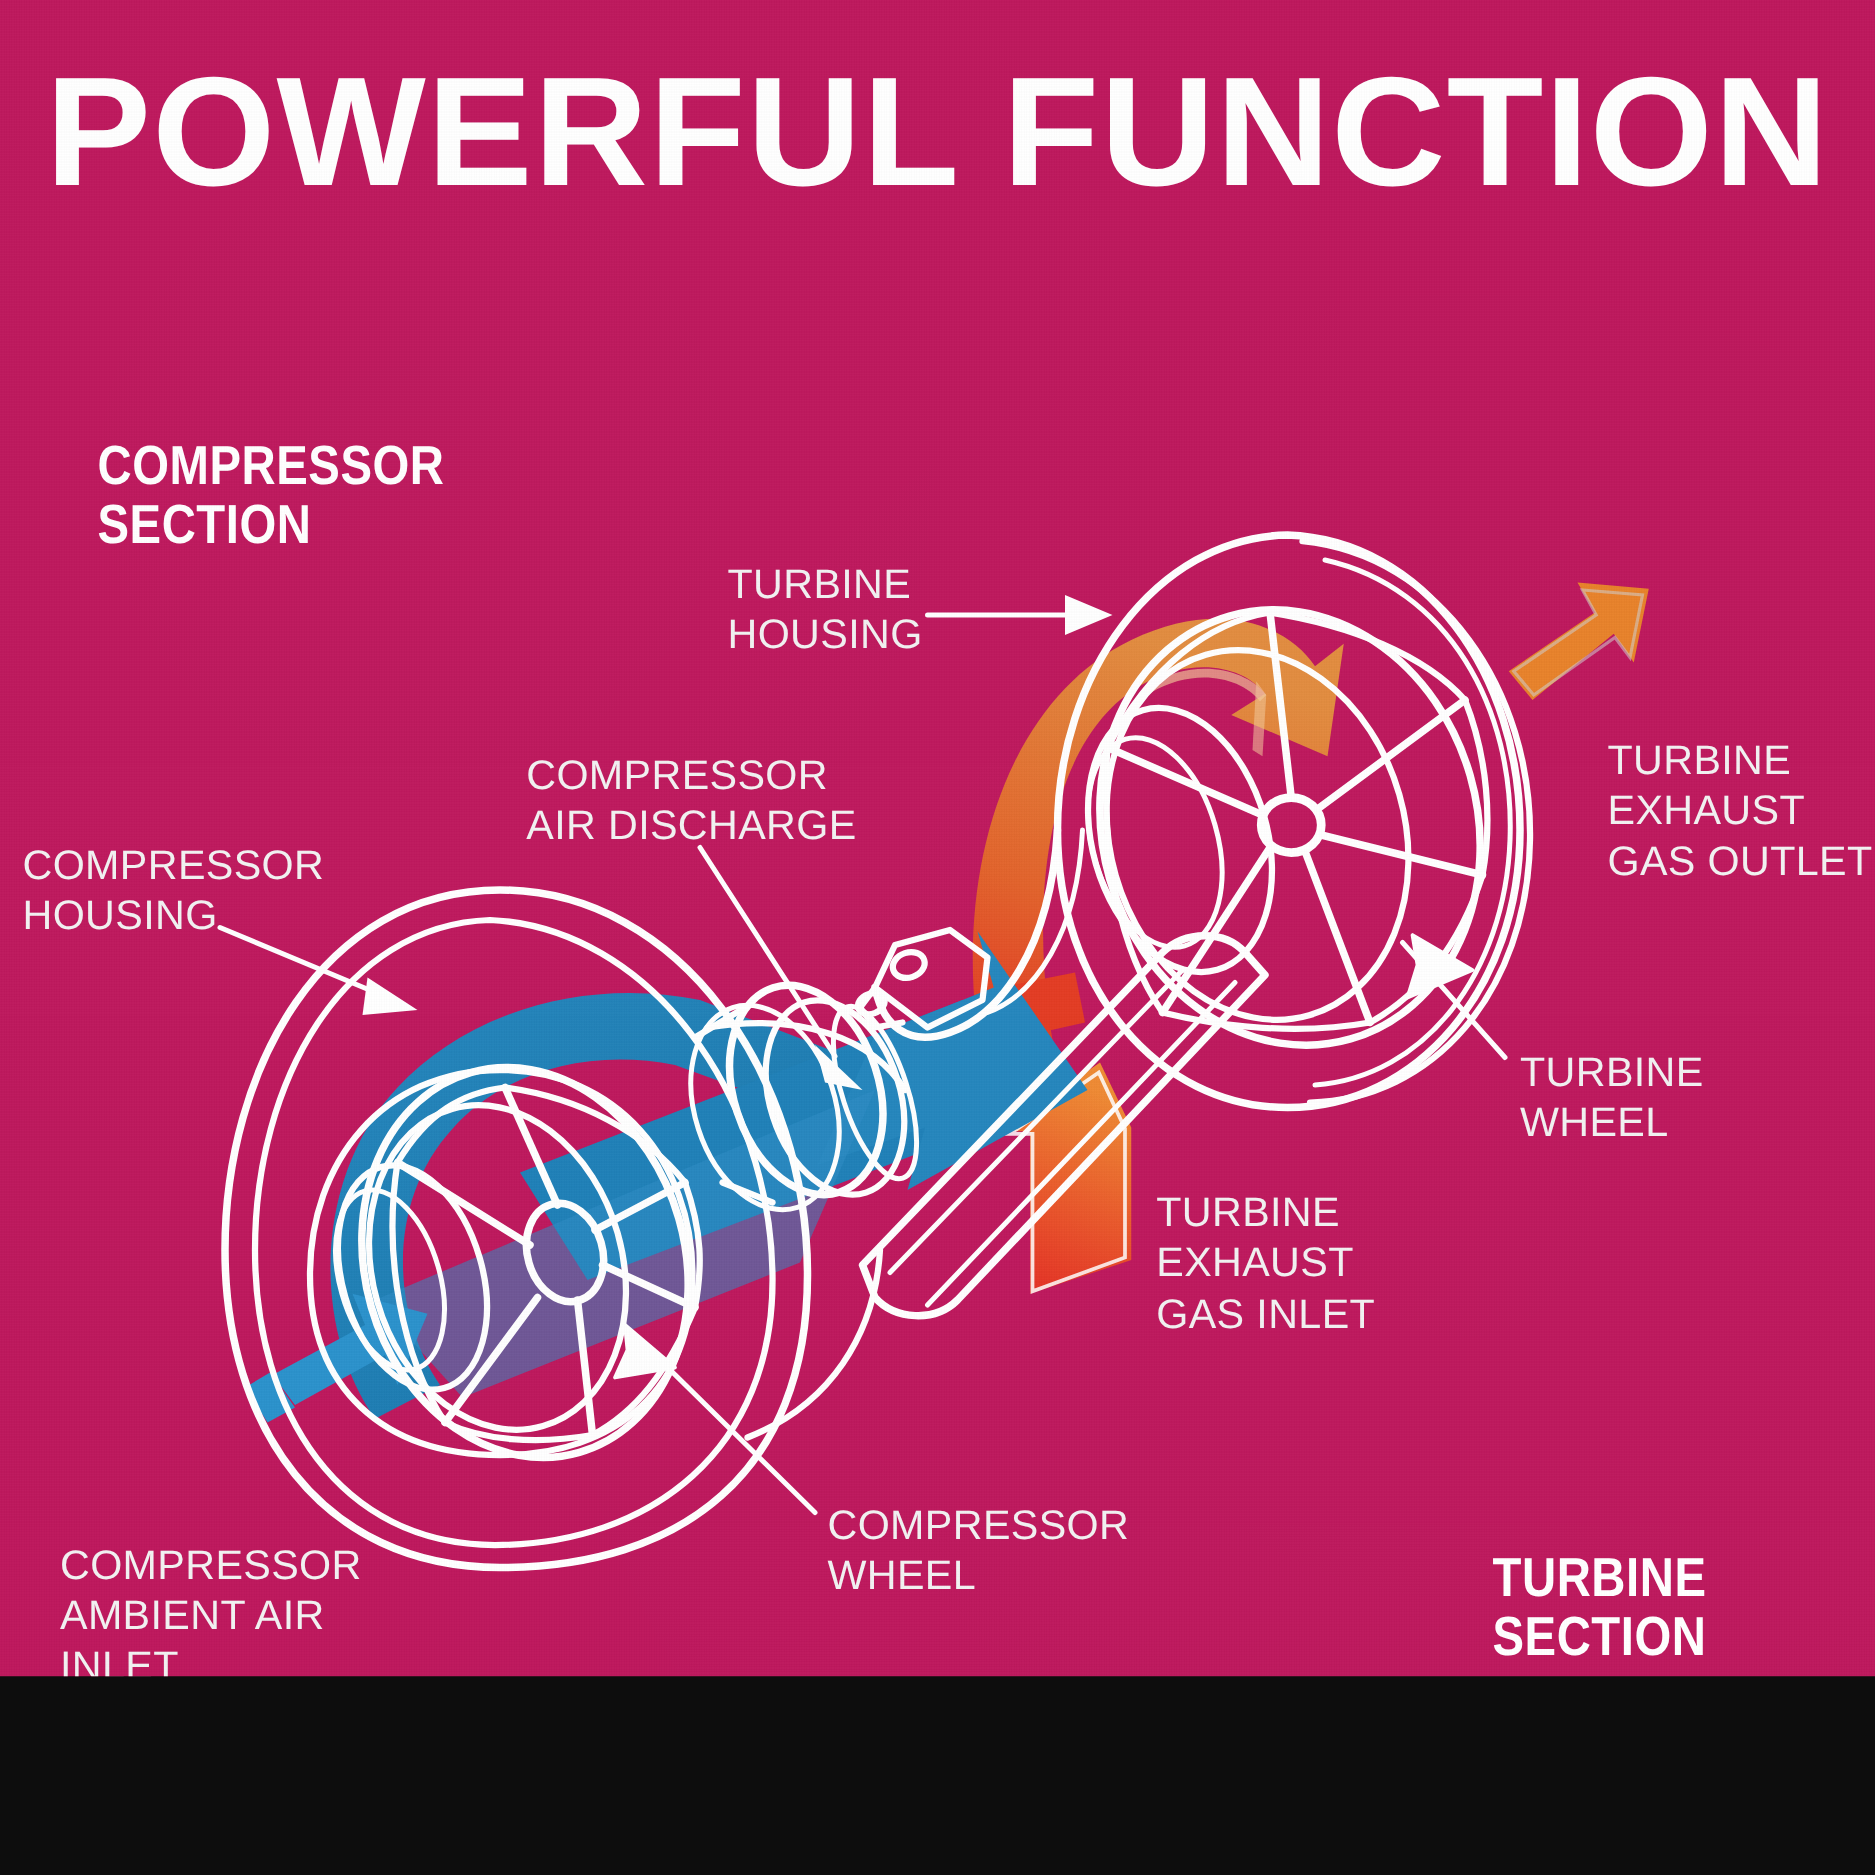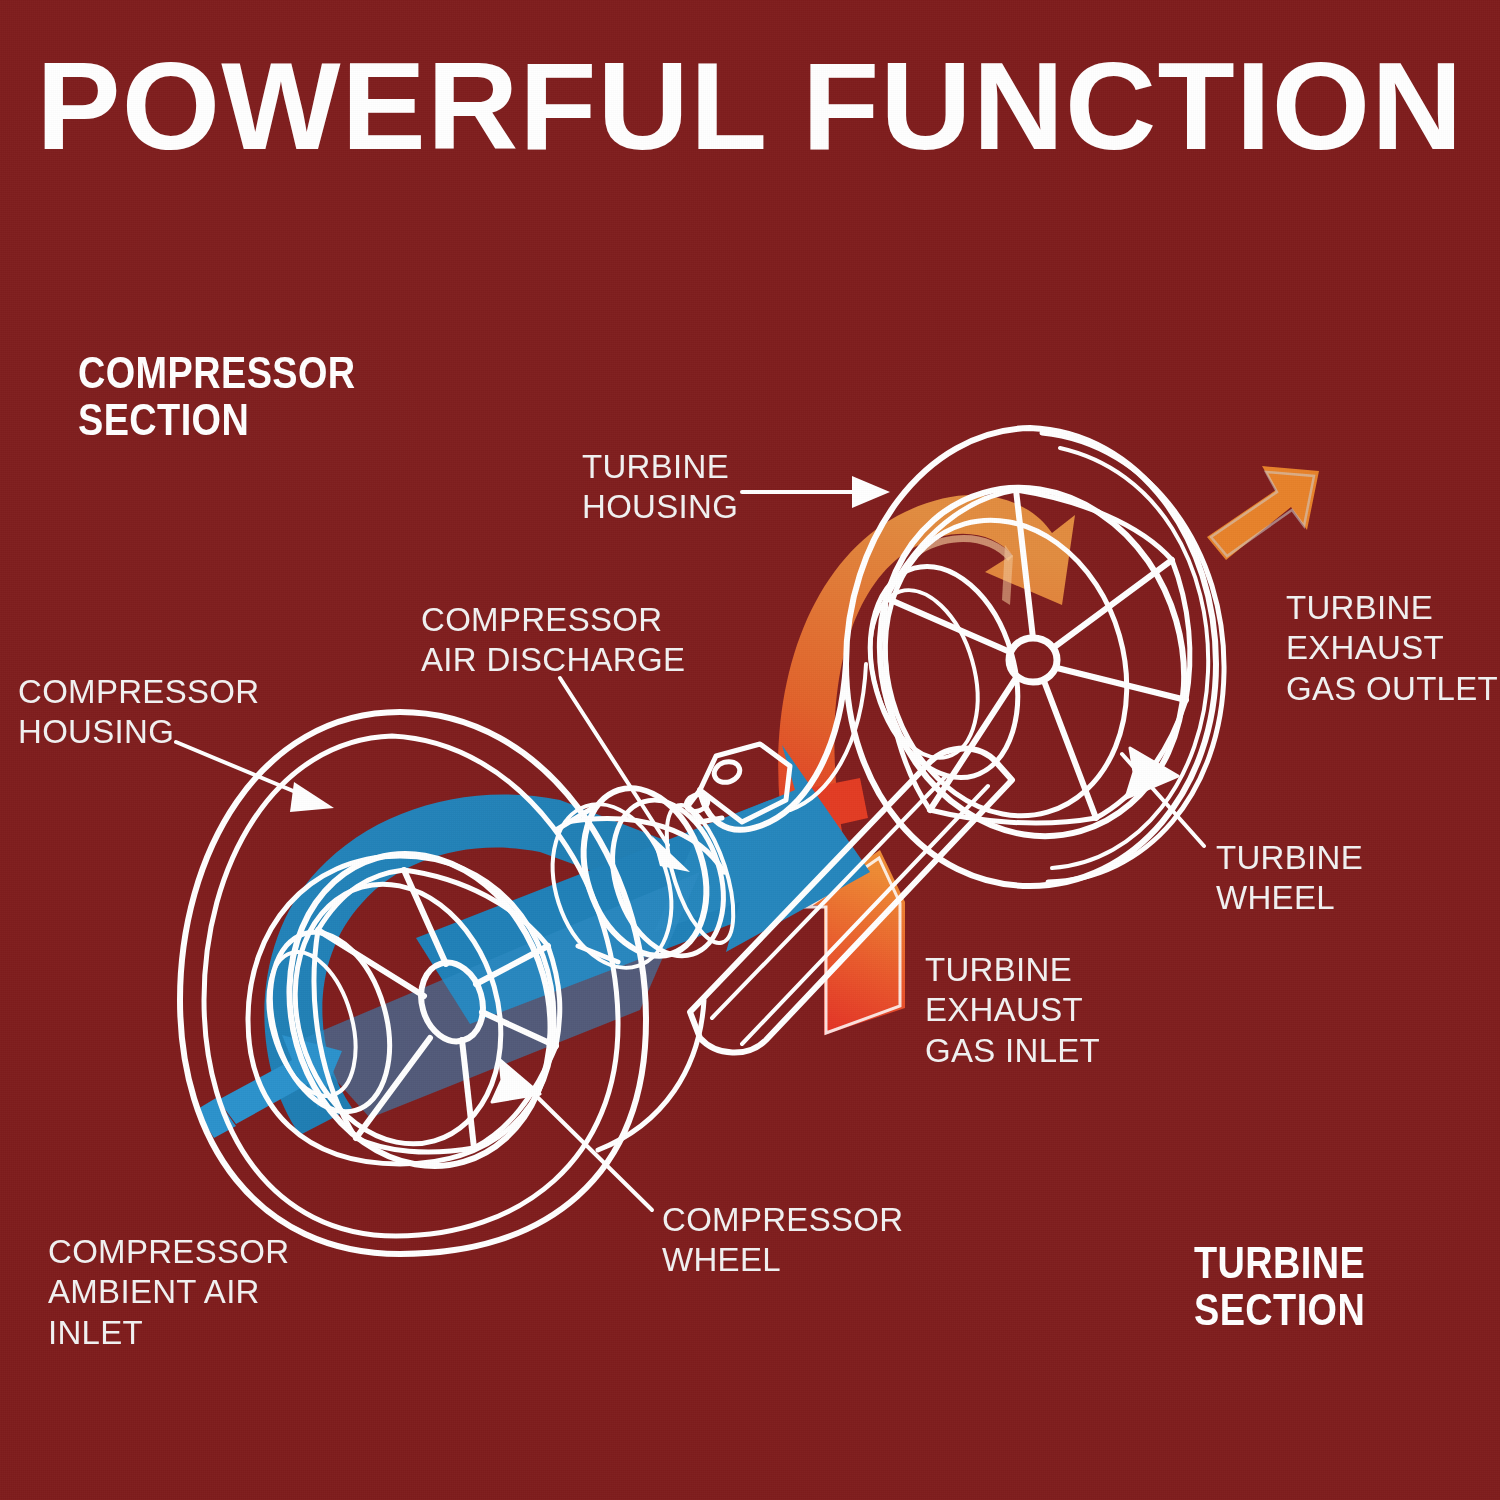--- a/index.html
+++ b/index.html
@@ -4,22 +4,22 @@
 <style>
   * { margin:0; padding:0; box-sizing:border-box; }
   html,body { background:#0d0d0d; }
   body {
     width:1500px; height:1500px;
     font-family:"Liberation Sans", sans-serif;
     overflow:hidden;
   }
   #poster {
     position:relative;
-    width:1500px; height:1500px;
-    background:#7f1d1d;
+    width:1500px; height:1341px;
+    background:#be185d;
     overflow:hidden;
   }
   
   #noise {
     position:absolute; inset:0;
     pointer-events:none;
     opacity:.5;
     background-image:
       repeating-linear-gradient(0deg, rgba(255,255,255,.018) 0 1px, rgba(0,0,0,.02) 1px 2px),
       repeating-linear-gradient(90deg, rgba(255,255,255,.014) 0 1px, rgba(0,0,0,.02) 1px 2px),

